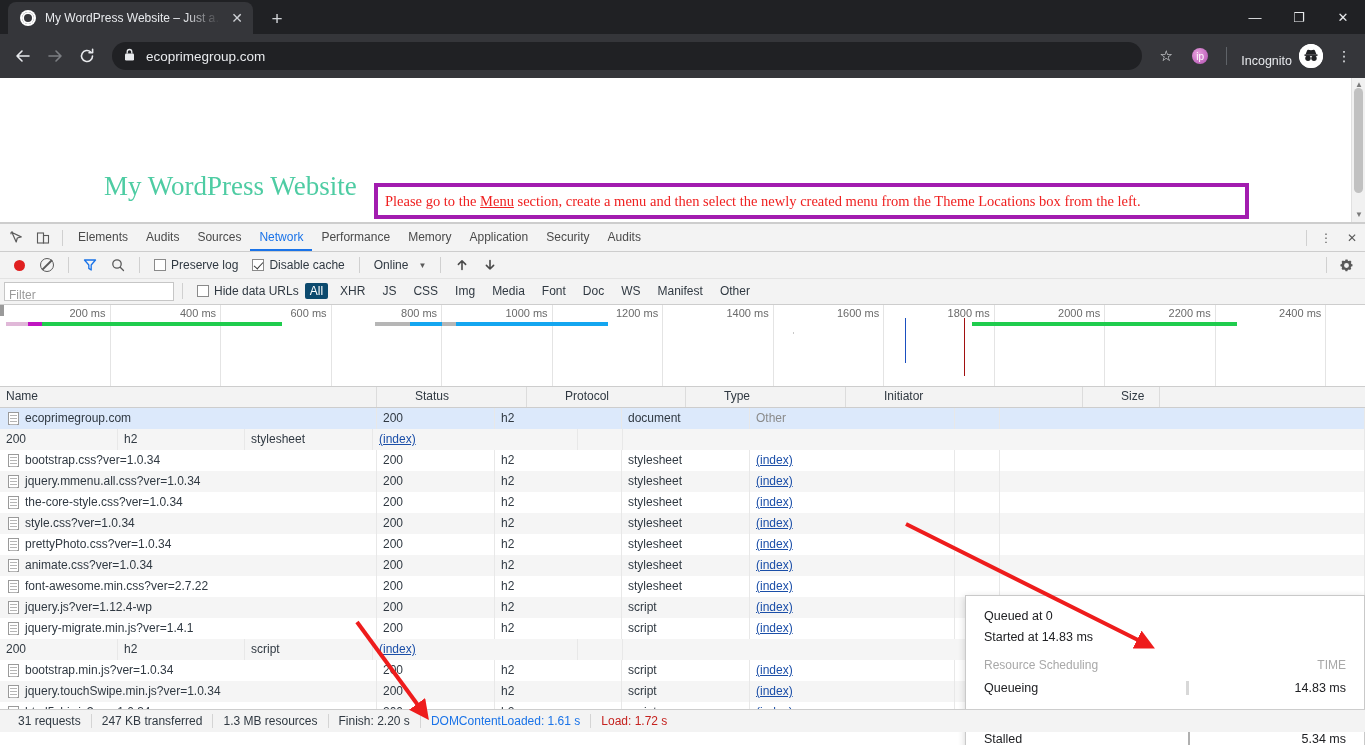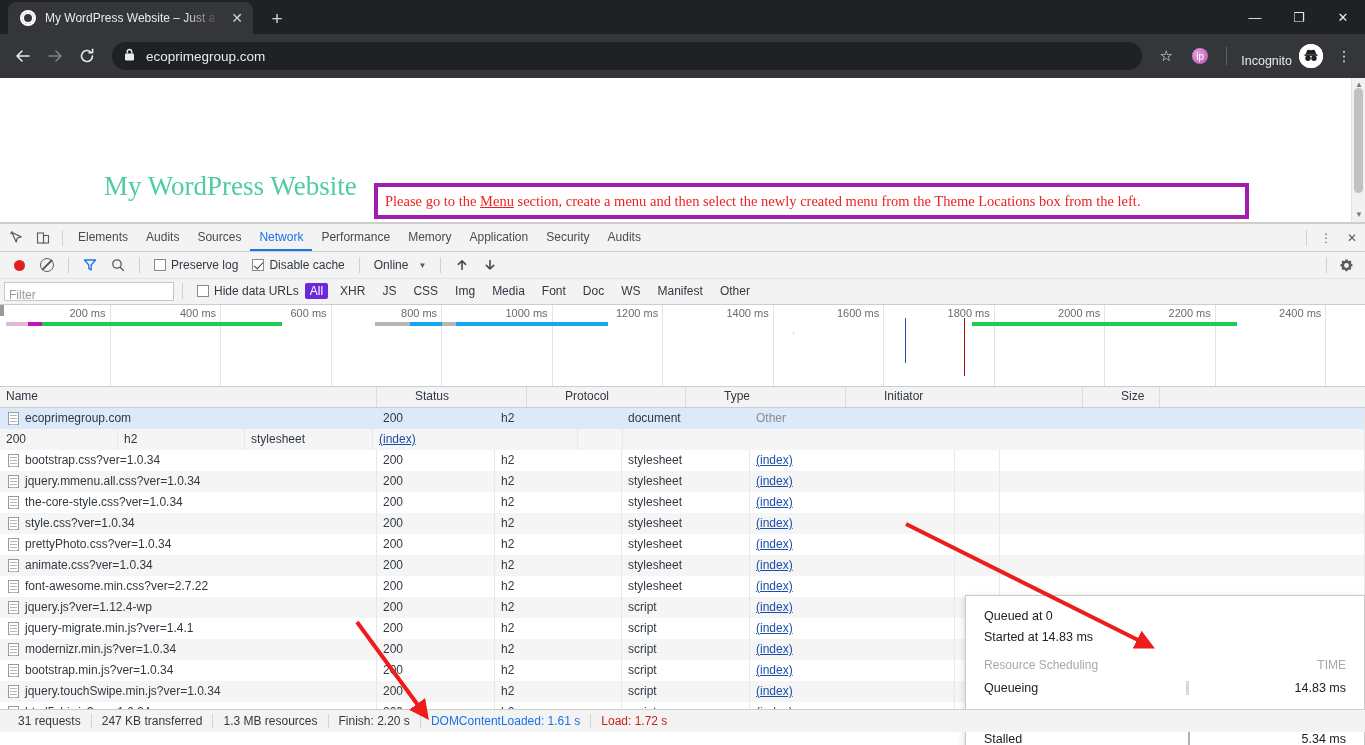--- a/index.html
+++ b/index.html
@@ -249,21 +249,21 @@
     border: 1px solid #c6c6c6;
     background: #fff;
     font-size: 12px;
     color: #9a9a9a;
     padding: 4px 4px;
     line-height: 17px;
     font-family: "Liberation Sans", sans-serif;
   }
   .fsep { width:1px;height:16px;background:#d0d0d0;margin:0 8px;}
   .type-chip { padding: 1px 5px; font-size:12px; color:#303942; white-space:nowrap;}
-  .type-chip.active { background:#6d28d9; color:#fff; border-radius:2px;}
+  .type-chip.active { background:#0c4a6e; color:#fff; border-radius:2px;}
 
   
   .dt-overview {
     height: 85px;
     background: #fff;
     border-bottom: 1px solid #cdcdcd;
     position: relative;
     overflow: hidden;
   }
   .ov-tick {
@@ -727,24 +727,20 @@
             <span>jquery-migrate.min.js?ver=1.4.1</span>
           </div>
           <div class="td" style="width: 118px;">200</div>
           <div class="td" style="width: 127px;">h2</div>
           <div class="td" style="width: 128px;">script</div>
           <div class="td" style="width: 205px;"><span class="init-link">(index)</span></div>
           <div class="td" style="width: 45px;"></div>
           <div class="td" style="flex: 1 1 auto;"></div>
         </div>
         <div class="row odd">
-          <div class="td name" style="width: 377px;">
-            <span class="file-ic"></span>
-            <span>modernizr.min.js?ver=1.0.34</span>
-          </div>
           <div class="td" style="width: 118px;">200</div>
           <div class="td" style="width: 127px;">h2</div>
           <div class="td" style="width: 128px;">script</div>
           <div class="td" style="width: 205px;"><span class="init-link">(index)</span></div>
           <div class="td" style="width: 45px;"></div>
           <div class="td" style="flex: 1 1 auto;"></div>
         </div>
         <div class="row even">
           <div class="td name" style="width: 377px;">
             <span class="file-ic"></span>

